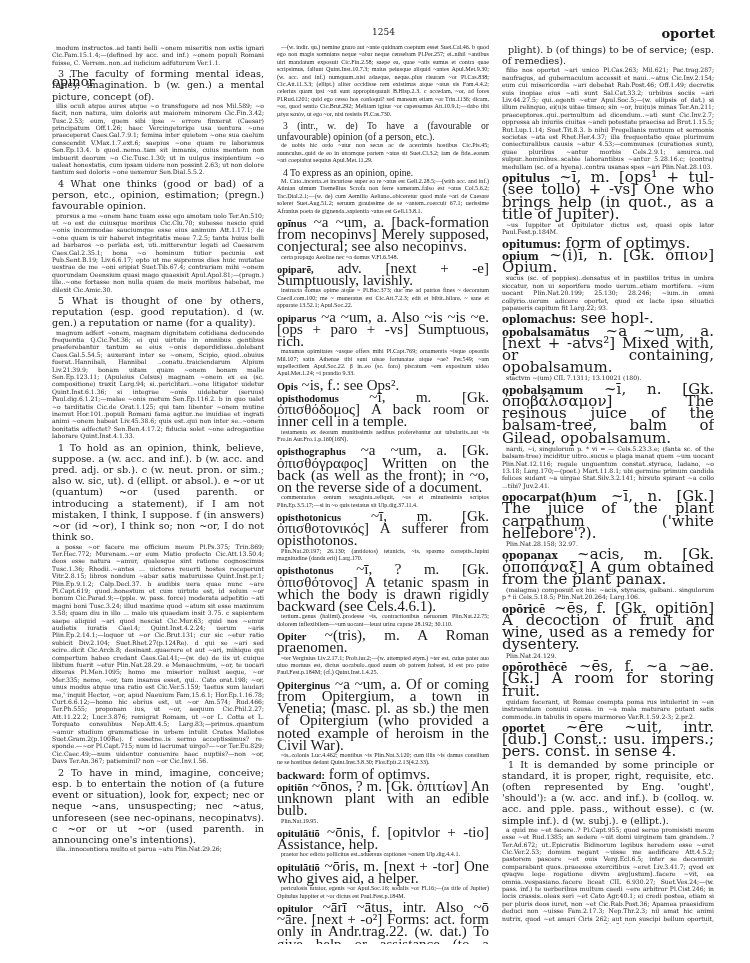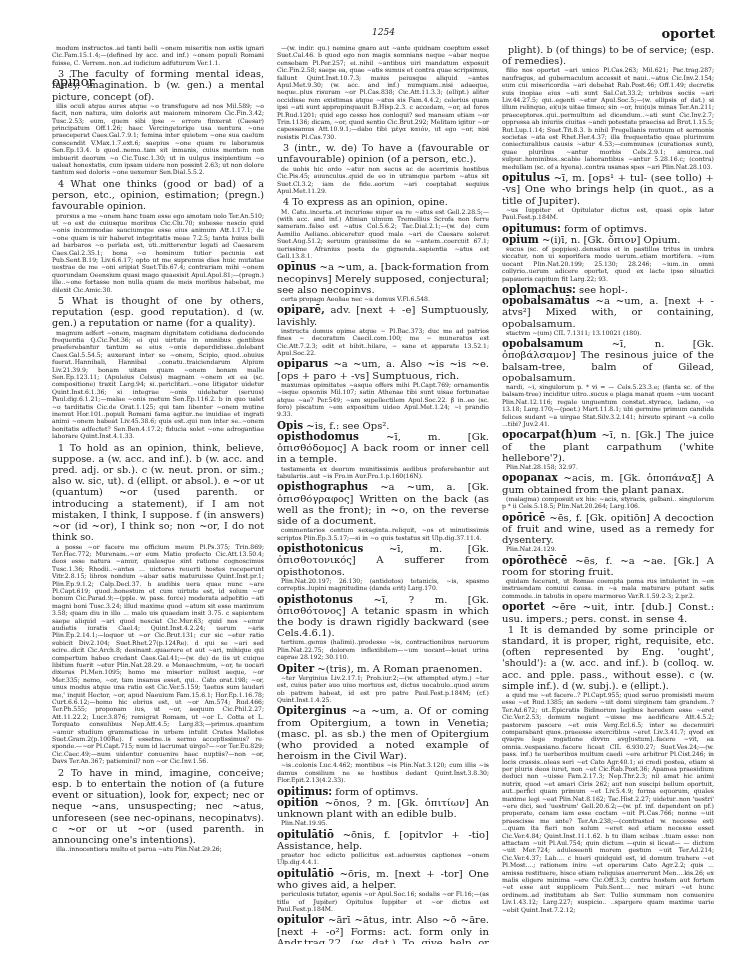--- a/index.html
+++ b/index.html
@@ -1,32 +1,32 @@
 <!DOCTYPE html>
 <html><head>
 <meta charset="utf-8">
 <style>
   html,body{margin:0;padding:0;background:#ffffff;}
   body{width:750px;height:963px;overflow:hidden;position:relative;
        font-family:"DejaVu Serif","Liberation Serif",serif;color:#1a1a1a;}
   .page{position:absolute;left:52px;top:0;width:663px;height:963px;}
   .running-head{position:absolute;top:26px;left:0;width:663px;height:16px;}
   .rh-left{position:absolute;left:0;top:0;font-weight:normal;font-size:13px;margin-top:48px;}
-  .rh-center{position:absolute;left:0;width:663px;text-align:center;top:1px;font-size:9px;font-style:italic;}
+  .rh-center{position:absolute;left:0;width:663px;text-align:center;top:1px;font-size:9px;}
   .rh-right{position:absolute;right:0;top:0;font-weight:bold;font-size:13px;}
   .col{position:absolute;top:44px;width:212px;overflow:hidden;}
   .col1{left:0;height:880px;}
-  .col2{left:225px;height:900px;}
+  .col2{left:225px;height:900px;font-family:Liberation Serif, serif;}
   .col3{left:450px;height:880px;}
   .entry{margin:0 0 3px 0;}
   .sense{font-size:9.6px;line-height:11.2px;text-align:justify;margin:0;}
   .sense.indent{text-indent:6px;}
   .cit{font-size:6.1px;line-height:7.4px;text-align:justify;margin:0 0 2px 0;text-indent:4px;color:#222;}
   .hw{font-weight:bold;font-size:10.4px;}
-  .lab{font-size:10px;}
+  .lab{font-size:15px;}
 </style>
 </head>
 <body>
 
 <div class="page">
   <div class="running-head">
     <span class="rh-left">opinor</span>
     <span class="rh-center">1254</span>
     <span class="rh-right">oportet</span>
   </div>
@@ -62,21 +62,21 @@
       <p class="sense entry"><span class="hw">opisthographus</span><span class="lab"> ~a ~um, a. [Gk. ὀπισθόγραφος] Written on the back (as well as the front); in ~o, on the reverse side of a document.</span></p>
       <p class="cit">commentarios centum sexaginta..reliquit, ~os et minutissimis scriptos Plin.Ep.3.5.17;—si in ~o quis testatus sit Ulp.dig.37.11.4.</p>
       <p class="sense entry"><span class="hw">opisthotonicus</span><span class="lab"> ~ī, m. [Gk. ὀπισθοτονικός] A sufferer from opisthotonos.</span></p>
       <p class="cit">Plin.Nat.20.197; 26.130; (antidotos) tetanicis, ~is, spasmo correptis..lupini magnitudine (danda erit) Larg.170.</p>
       <p class="sense entry"><span class="hw">opisthotonus</span><span class="lab"> ~ī, ? m. [Gk. ὀπισθότονος] A tetanic spasm in which the body is drawn rigidly backward (see Cels.4.6.1).</span></p>
       <p class="cit">tertium..genus (halimi)..prodesse ~is, contractionibus neruorum Plin.Nat.22.75; dolorem inflexibilem—~um uocant—leuat urina caprae 28.192; 30.110.</p>
       <p class="sense entry"><span class="hw">Opiter</span><span class="lab"> ~(tris), m. A Roman praenomen.</span></p>
       <p class="cit">~ter Verginius Liv.2.17.1; Prob.iur.2;—(w. attempted etym.) ~ter est, cuius pater auo uiuo mortuus est, dictus uocabulo..quod auum ob patrem habeat, id est pro patre Paul.Fest.p.184M; (cf.) Quint.Inst.1.4.25.</p>
       <p class="sense entry"><span class="hw">Opiterginus</span><span class="lab"> ~a ~um, a. Of or coming from Opitergium, a town in Venetia; (masc. pl. as sb.) the men of Opitergium (who provided a noted example of heroism in the Civil War).</span></p>
       <p class="cit">~is..colonis Luc.4.462; montibus ~is Plin.Nat.3.120; cum illis ~is damus consilium ne se hostibus dedant Quint.Inst.3.8.30; Flor.Epit.2.13(4.2.33).</p>
-      <p class="sense entry"><span class="hw">opitimus:</span><span class="lab"> form of optimvs.</span></p>
+      <p class="sense entry"><span class="hw">backward:</span><span class="lab"> form of optimvs.</span></p>
       <p class="sense entry"><span class="hw">opitiōn</span><span class="lab"> ~ōnos, ? m. [Gk. ὀπιτίων] An unknown plant with an edible bulb.</span></p>
       <p class="cit">Plin.Nat.19.95.</p>
       <p class="sense entry"><span class="hw">opitulātiō</span><span class="lab"> ~ōnis, f. [opitvlor + -tio] Assistance, help.</span></p>
       <p class="cit">praetor hoc edicto pollicitus est..aduersus captiones ~onem Ulp.dig.4.4.1.</p>
       <p class="sense entry"><span class="hw">opitulātiō</span><span class="lab"> ~ōris, m. [next + -tor] One who gives aid, a helper.</span></p>
       <p class="cit">periculosis tutator, egenis ~or Apul.Soc.16; sodalis ~or Fl.16;—(as title of Jupiter) Opitulus Iuppiter et ~or dictus est Paul.Fest.p.184M.</p>
       <p class="sense entry"><span class="hw">opitulor</span><span class="lab"> ~ārī ~ātus, intr. Also ~ō ~āre. [next + -o²] Forms: act. form only in Andr.trag.22. (w. dat.) To give help or assistance (to a person, etc.), bring relief (to someone's</span></p>
     </div>
   <div class="col col3">
       <p class="sense indent">plight). b (of things) to be of service; (esp. of remedies).</p>

